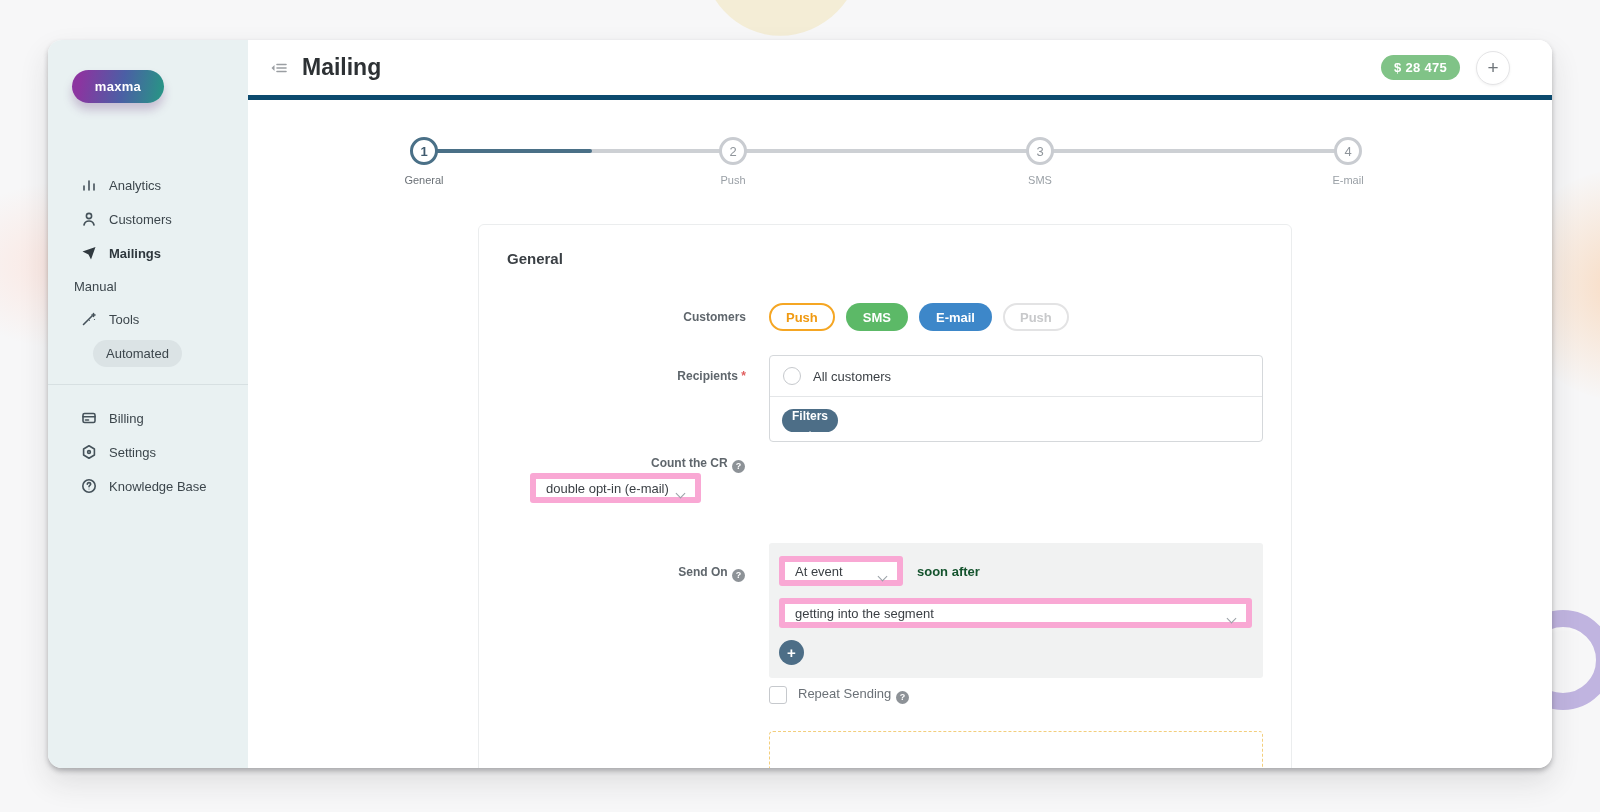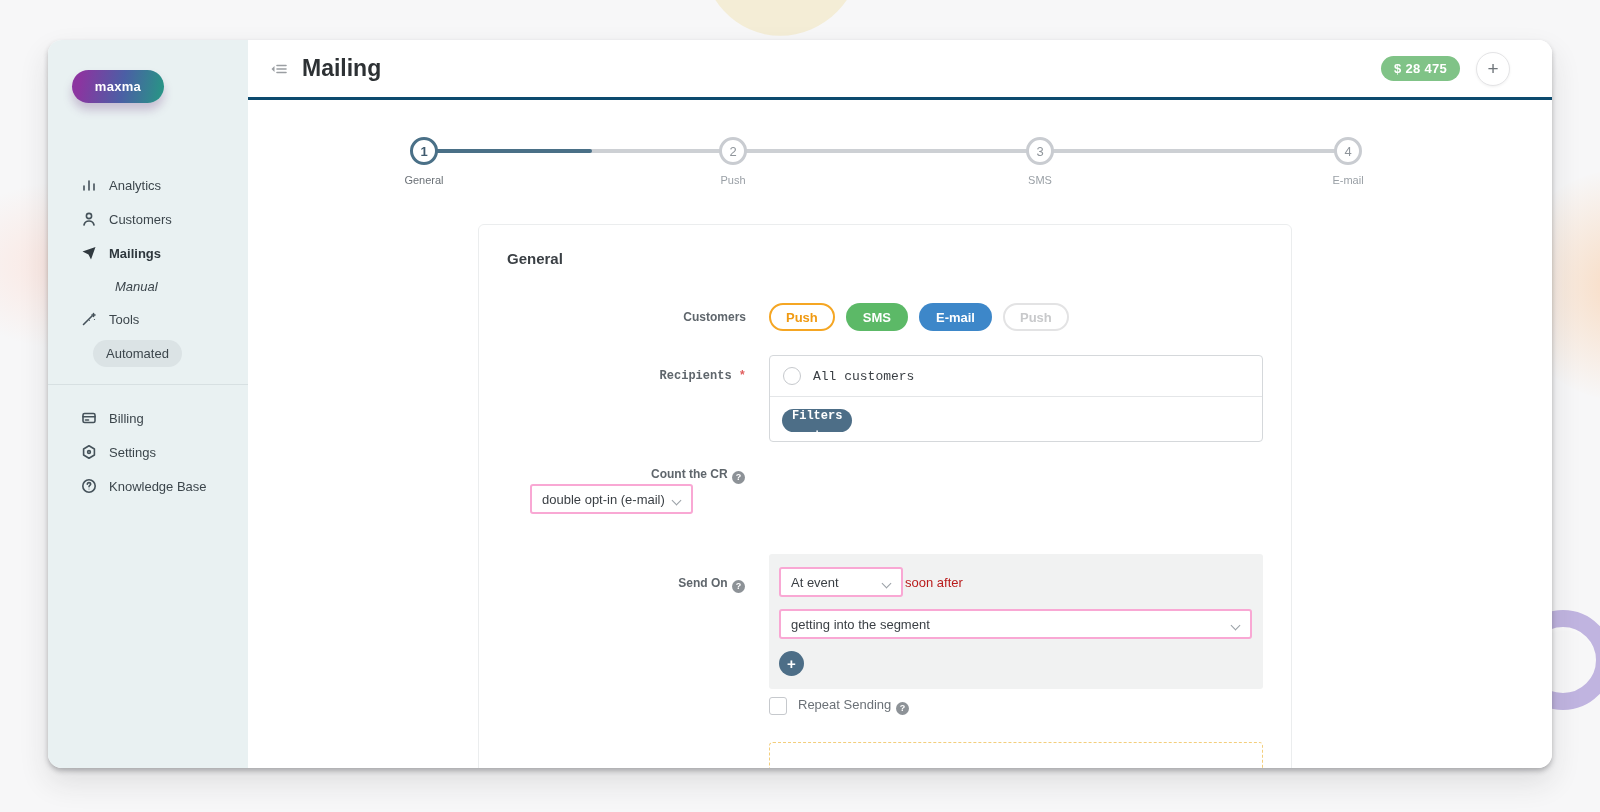--- a/index.html
+++ b/index.html
@@ -29,30 +29,30 @@
     background:linear-gradient(100deg, #8b35a0 10%, #4b5fa5 55%, #2a9287 95%);
     display:flex; align-items:center; justify-content:center;
     box-shadow:0 7px 10px rgba(110,60,130,.28); cursor:pointer; }
   .logo span { color:#fff; font-size:13px; font-weight:700; letter-spacing:.3px; }
   .nav { position:absolute; left:0; top:128px; width:100%; }
   .nav-item { display:flex; align-items:center; height:34px; padding-left:32px;
     font-size:13px; color:#3c464c; font-weight:500; cursor:pointer; }
   .nav-item .nicon { width:17px; height:17px; margin-right:12px; display:flex;
     align-items:center; justify-content:center; }
   .nav-item.active { font-weight:700; color:#2e373d; }
-  .nav-sub { padding-left:67px; height:32px;font-style:italic; }
+  .nav-sub { padding-left:26px; height:32px; }
   .nav-pillwrap { padding-left:45px; height:34px; }
   .nav-pill { background:#dbe3e5; border-radius:15px; padding:6px 13px; font-size:13px;
     font-weight:500; color:#3c464c; }
   .nav-divider { height:1px; background:#d7e0e2; margin:14px 0 16px 0; }
   svg.sic { stroke:#45525a; fill:none; stroke-width:1.6; stroke-linecap:round; stroke-linejoin:round; }
 
   
   .main { position:absolute; left:200px; top:0; right:0; bottom:0; background:#fff; }
-  .hdr { position:absolute; left:0; top:0; right:0; height:60px; border-bottom:3px solid #0c4a6e;
+  .hdr { position:absolute; left:0; top:0; right:0; height:60px; border-bottom:5px solid #0c4a6e;
     display:flex; align-items:center; padding:0 42px 0 18px; background:#fff; }
   .collapse-btn { width:26px; height:26px; display:flex; align-items:center; justify-content:center;
     cursor:pointer; }
   .hdr-title { font-size:23px; font-weight:700; color:#2d3134; margin-left:10px; }
   .hdr-right { margin-left:auto; display:flex; align-items:center; gap:16px; }
   .balance-pill { background:#80c387; color:#fff; font-size:13px; font-weight:700;
     padding:5px 13px; border-radius:13px; letter-spacing:.3px; cursor:pointer; }
   .add-btn { width:34px; height:34px; border-radius:50%; background:#fff; border:1px solid #e4e4e6;
     color:#6f757a; font-size:19px; font-weight:400; display:flex; align-items:center;
     justify-content:center; cursor:pointer; box-shadow:0 1px 3px rgba(0,0,0,.06); }
@@ -104,30 +104,30 @@
   .radio { width:18px; height:18px; border-radius:50%; border:1px solid #c6c9cd;
     margin-right:12px; cursor:pointer; background:#fff; flex-shrink:0; }
   .recip-label { font-size:13px; color:#3a3f44; }
   .recip-div { height:1px; background:#e4e6e8; }
   .recip-row2 { padding:9px 12px; }
   .filters-btn { display:inline-flex; align-items:center; background:#4d6e87; color:#fff;
     border-radius:12px; height:23px; padding:0 10px; font-size:12px; font-weight:700;
     cursor:pointer; gap:4px;flex-direction:column; }
   .filters-plus { font-size:13px; font-weight:700; }
 
-  .select { position:relative; border:2px solid #f9a8d4; border-radius:3px; height:30px;
+  .select { position:relative; border:6px solid #f9a8d4; border-radius:3px; height:30px;
     background:#fff; display:flex; align-items:center; padding:0 26px 0 10px; font-size:13px;
     color:#3a3f44; cursor:pointer; }
   .chev { position:absolute; right:11px; top:11px; width:7px; height:7px;
     border-right:1.5px solid #9aa0a6; border-bottom:1.5px solid #9aa0a6; transform:rotate(45deg); }
 
   .sendon-panel { background:#f1f2f2; border-radius:3px; padding:13px 11px 13px 10px; }
-  .sendon-row1 { display:flex; align-items:center; gap:2px; margin-bottom:12px; }
+  .sendon-row1 { display:flex; align-items:center; gap:14px; margin-bottom:12px; }
   .sendon-event { width:124px; }
-  .sendon-suffix { font-size:13px; font-weight:400; color:#b91c1c; }
+  .sendon-suffix { font-size:13px; font-weight:700; color:#14532d; }
   .sendon-segment { margin-bottom:12px; }
   .sendon-add { width:25px; height:25px; border-radius:50%; background:#4d6e87; color:#fff;
     font-size:15px; font-weight:700; display:flex; align-items:center; justify-content:center;
     cursor:pointer; }
 
   .repeat-row { display:flex; align-items:center; }
   .checkbox { width:18px; height:18px; border:1px solid #c6c9cd; border-radius:3px;
     margin-right:11px; cursor:pointer; background:#fff; }
   .repeat-label { font-size:13px; color:#6b7177; }
 
@@ -274,21 +274,21 @@
             <span>Customers</span>
           </div>
           <div class="fctrl chips">
             <span class="chip chip-outline-orange">Push</span>
             <span class="chip chip-solid-green">SMS</span>
             <span class="chip chip-solid-blue">E-mail</span>
             <span class="chip chip-disabled">Push</span>
           </div>
         </div>
 
-        <div class="frow" style="margin-bottom:24px;font-family:Liberation Mono, monospace;">
+        <div class="frow" style="margin-bottom:13px;">
           <div class="flabel" style="padding-top:13px;">
             <span>Recipients</span>
             <span class="req">*</span>
           </div>
           <div class="fctrl">
             <div class="recipients-box">
               <div class="recip-row1">
                 <span class="radio"></span>
                 <span class="recip-label">All customers</span>
               </div>

